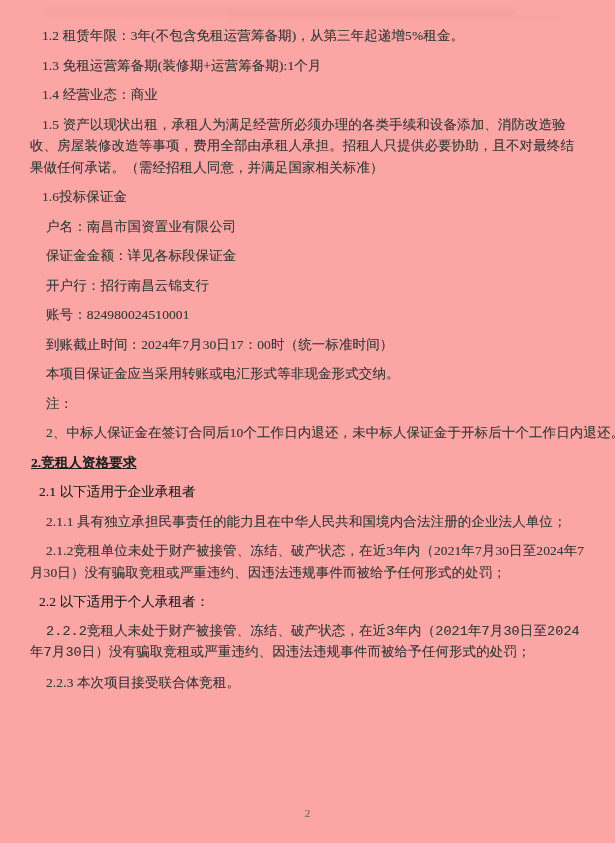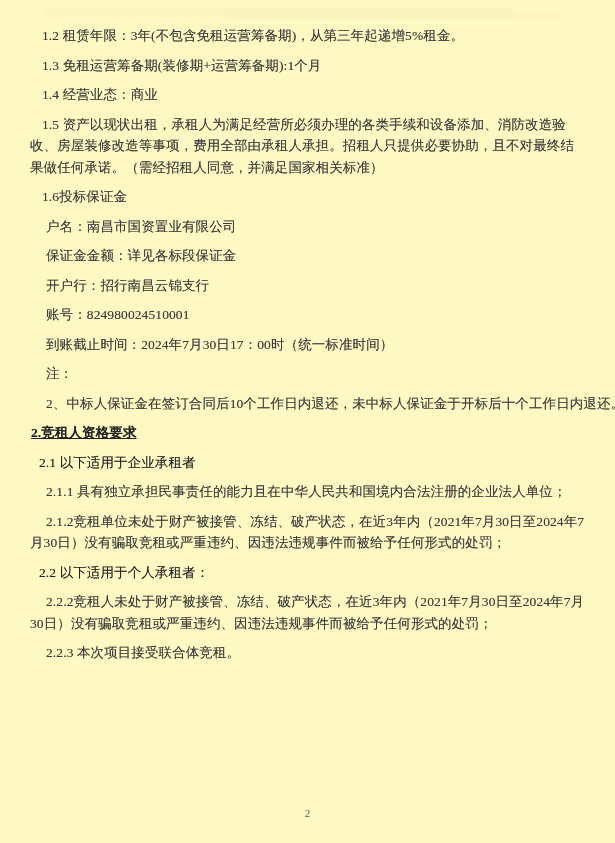--- a/index.html
+++ b/index.html
@@ -9,37 +9,37 @@
     height: 843px;
     overflow: hidden;
     background: #fbfbfa;
   }
   .page {
     position: relative;
     box-sizing: border-box;
     width: 615px;
     height: 843px;
     padding: 25px 30px 0 30px;
-    background: #fef9c3;
+    background: #fca5a5;
     font-family: "Liberation Serif", "DejaVu Serif", serif;
     color: #3a3a3a;
   }
   .page p {
     margin: 0 0 8px 0;
     font-size: 13.5px;
     line-height: 21.5px;
     letter-spacing: 0.1px;
     text-shadow: 0 0 0.4px rgba(60,60,60,0.45);
   }
   .i1 { text-indent: 12px; }
   .i2 { text-indent: 16px; }
   .h1 { font-weight: bold; color: #202020; text-indent: 1px; text-decoration: underline; }
   .h2 { font-weight: normal; color: #202020; text-indent: 9px; }
   .nowrap { white-space: nowrap; }
-  .tight { margin-bottom: 2px; }
+  .tight { margin-bottom: 2px; font-family: Liberation Mono, monospace; }
   .footer {
     position: absolute;
     left: 0;
     right: 0;
     bottom: 24px;
     text-align: center;
     font-size: 11px;
     color: #5a5a5a;
     font-family: "Liberation Serif", "DejaVu Serif", serif;
   }
@@ -63,20 +63,21 @@
   <p class="i1">1.2 租赁年限：3年(不包含免租运营筹备期)，从第三年起递增5%租金。</p>
   <p class="i1">1.3 免租运营筹备期(装修期+运营筹备期):1个月</p>
   <p class="i1">1.4 经营业态：商业</p>
   <p class="i1">1.5 资产以现状出租，承租人为满足经营所必须办理的各类手续和设备添加、消防改造验收、房屋装修改造等事项，费用全部由承租人承担。招租人只提供必要协助，且不对最终结果做任何承诺。（需经招租人同意，并满足国家相关标准）</p>
   <p class="i1">1.6投标保证金</p>
   <p class="i2">户名：南昌市国资置业有限公司</p>
   <p class="i2">保证金金额：详见各标段保证金</p>
   <p class="i2">开户行：招行南昌云锦支行</p>
   <p class="i2">账号：824980024510001</p>
   <p class="i2">到账截止时间：2024年7月30日17：00时（统一标准时间）</p>
+  <p class="i2">本项目保证金应当采用转账或电汇形式等非现金形式交纳。</p>
   <p class="i2">注：</p>
   <p class="i2 nowrap">2、中标人保证金在签订合同后10个工作日内退还，未中标人保证金于开标后十个工作日内退还。</p>
   <p class="h1">2.竞租人资格要求</p>
   <p class="h2">2.1 以下适用于企业承租者</p>
   <p class="i2">2.1.1 具有独立承担民事责任的能力且在中华人民共和国境内合法注册的企业法人单位；</p>
   <p class="i2">2.1.2竞租单位未处于财产被接管、冻结、破产状态，在近3年内（2021年7月30日至2024年7月30日）没有骗取竞租或严重违约、因违法违规事件而被给予任何形式的处罚；</p>
   <p class="h2">2.2 以下适用于个人承租者：</p>
   <p class="i2 tight">2.2.2竞租人未处于财产被接管、冻结、破产状态，在近3年内（2021年7月30日至2024年7月30日）没有骗取竞租或严重违约、因违法违规事件而被给予任何形式的处罚；</p>
   <p class="i2">2.2.3 本次项目接受联合体竞租。</p>
 

